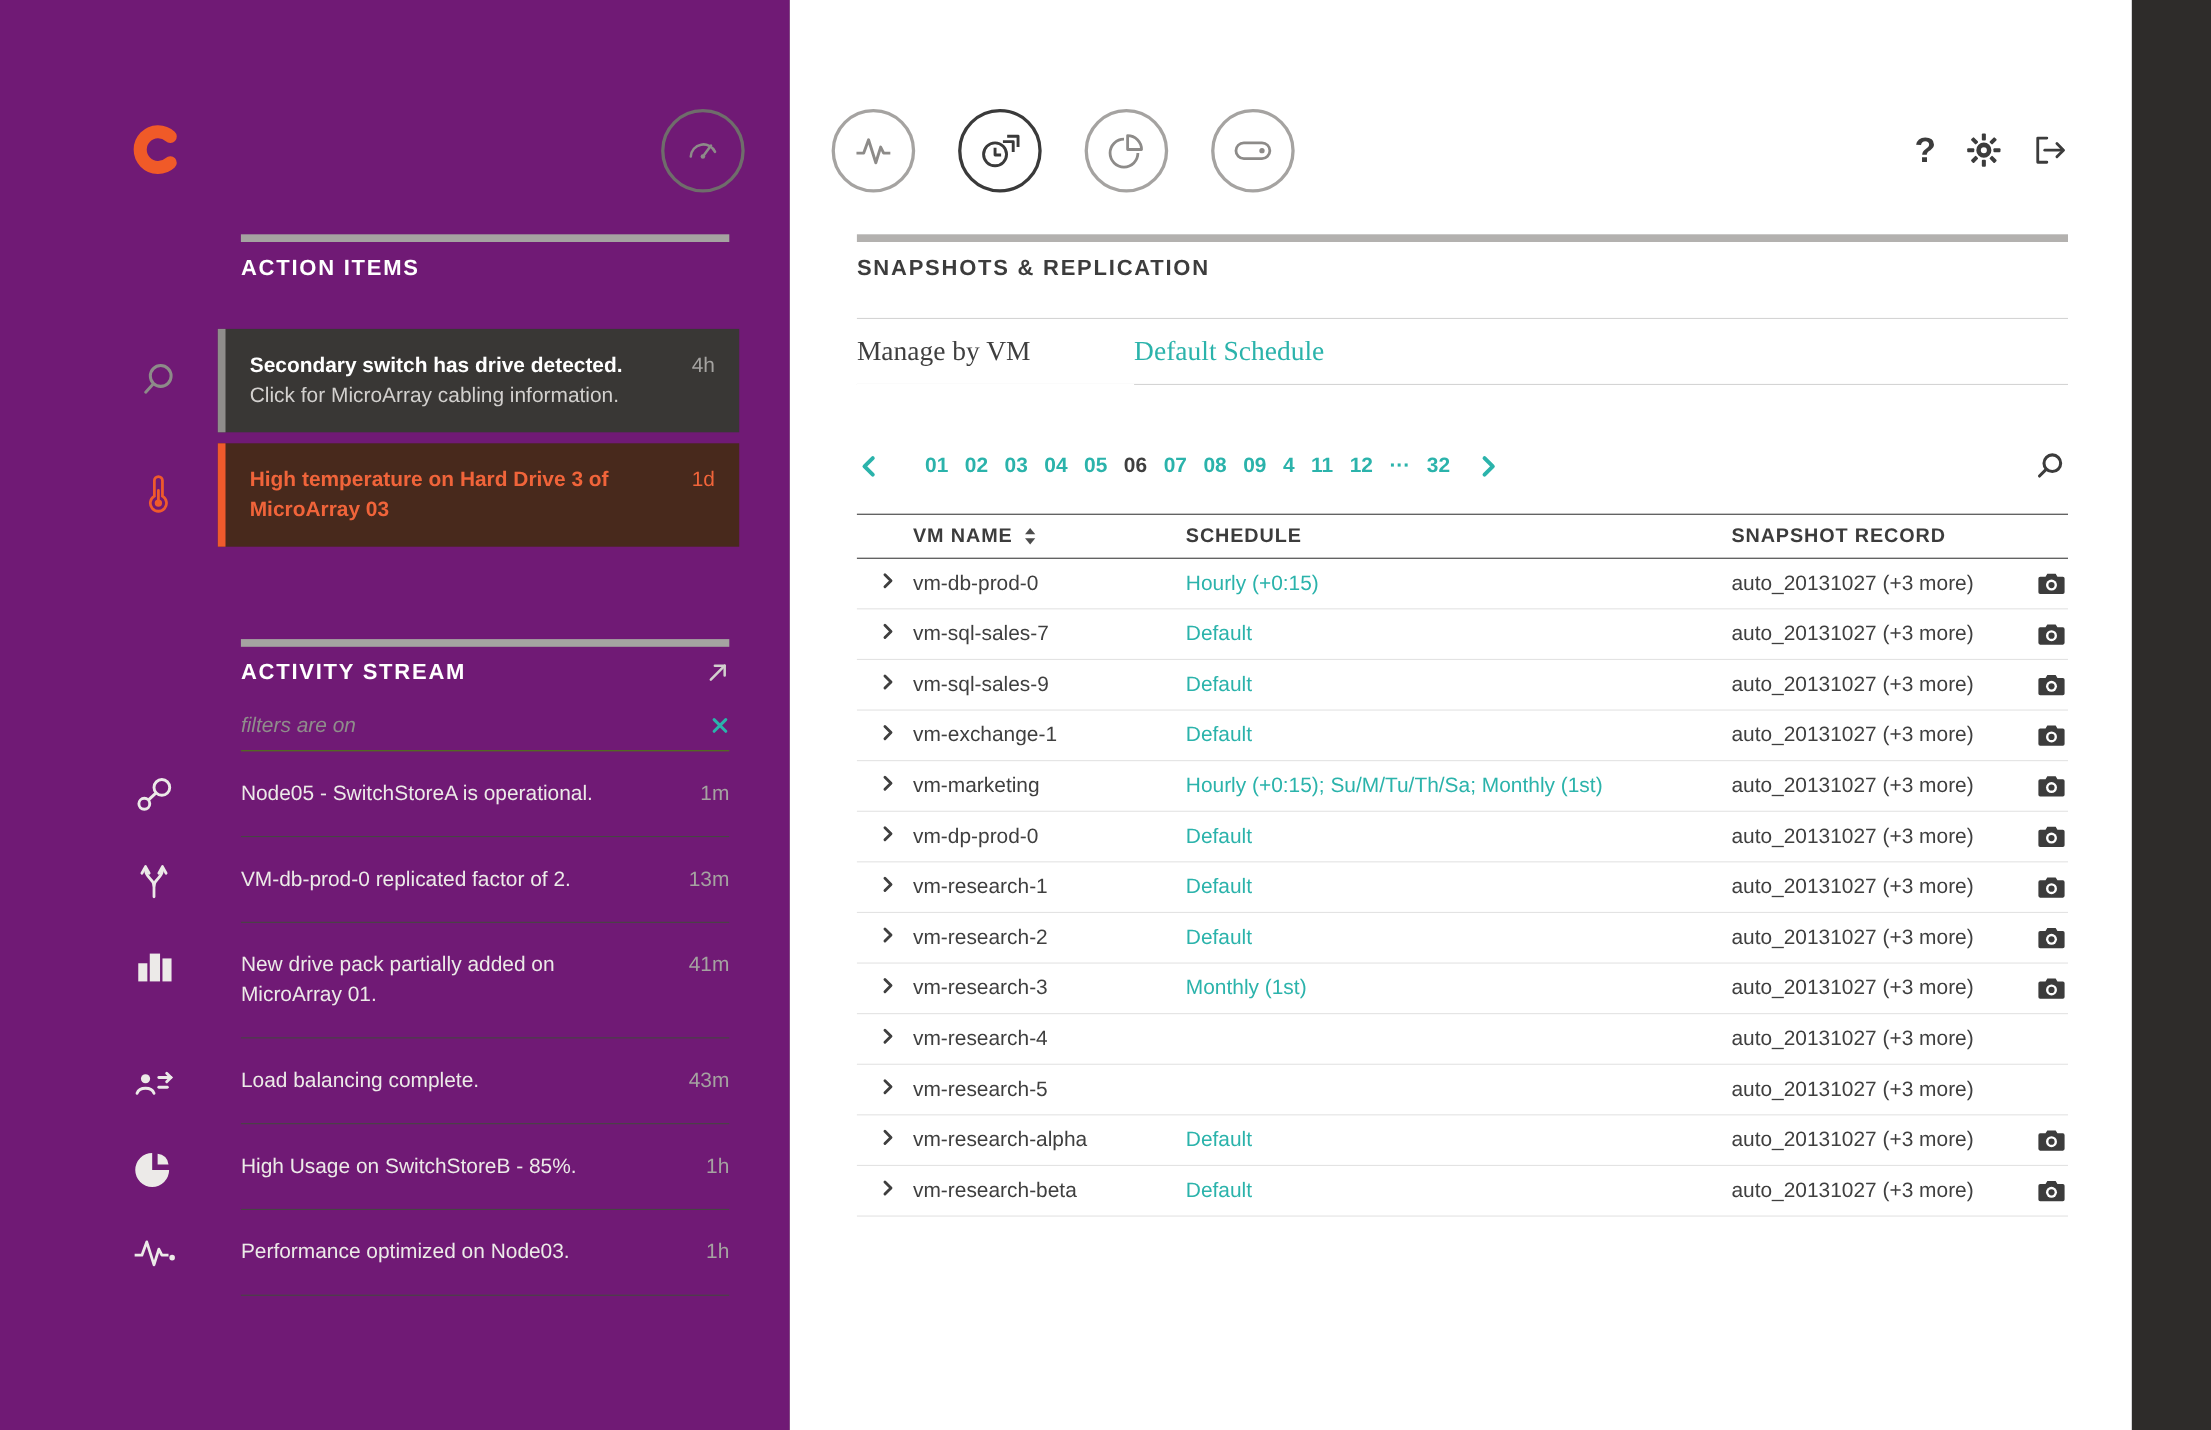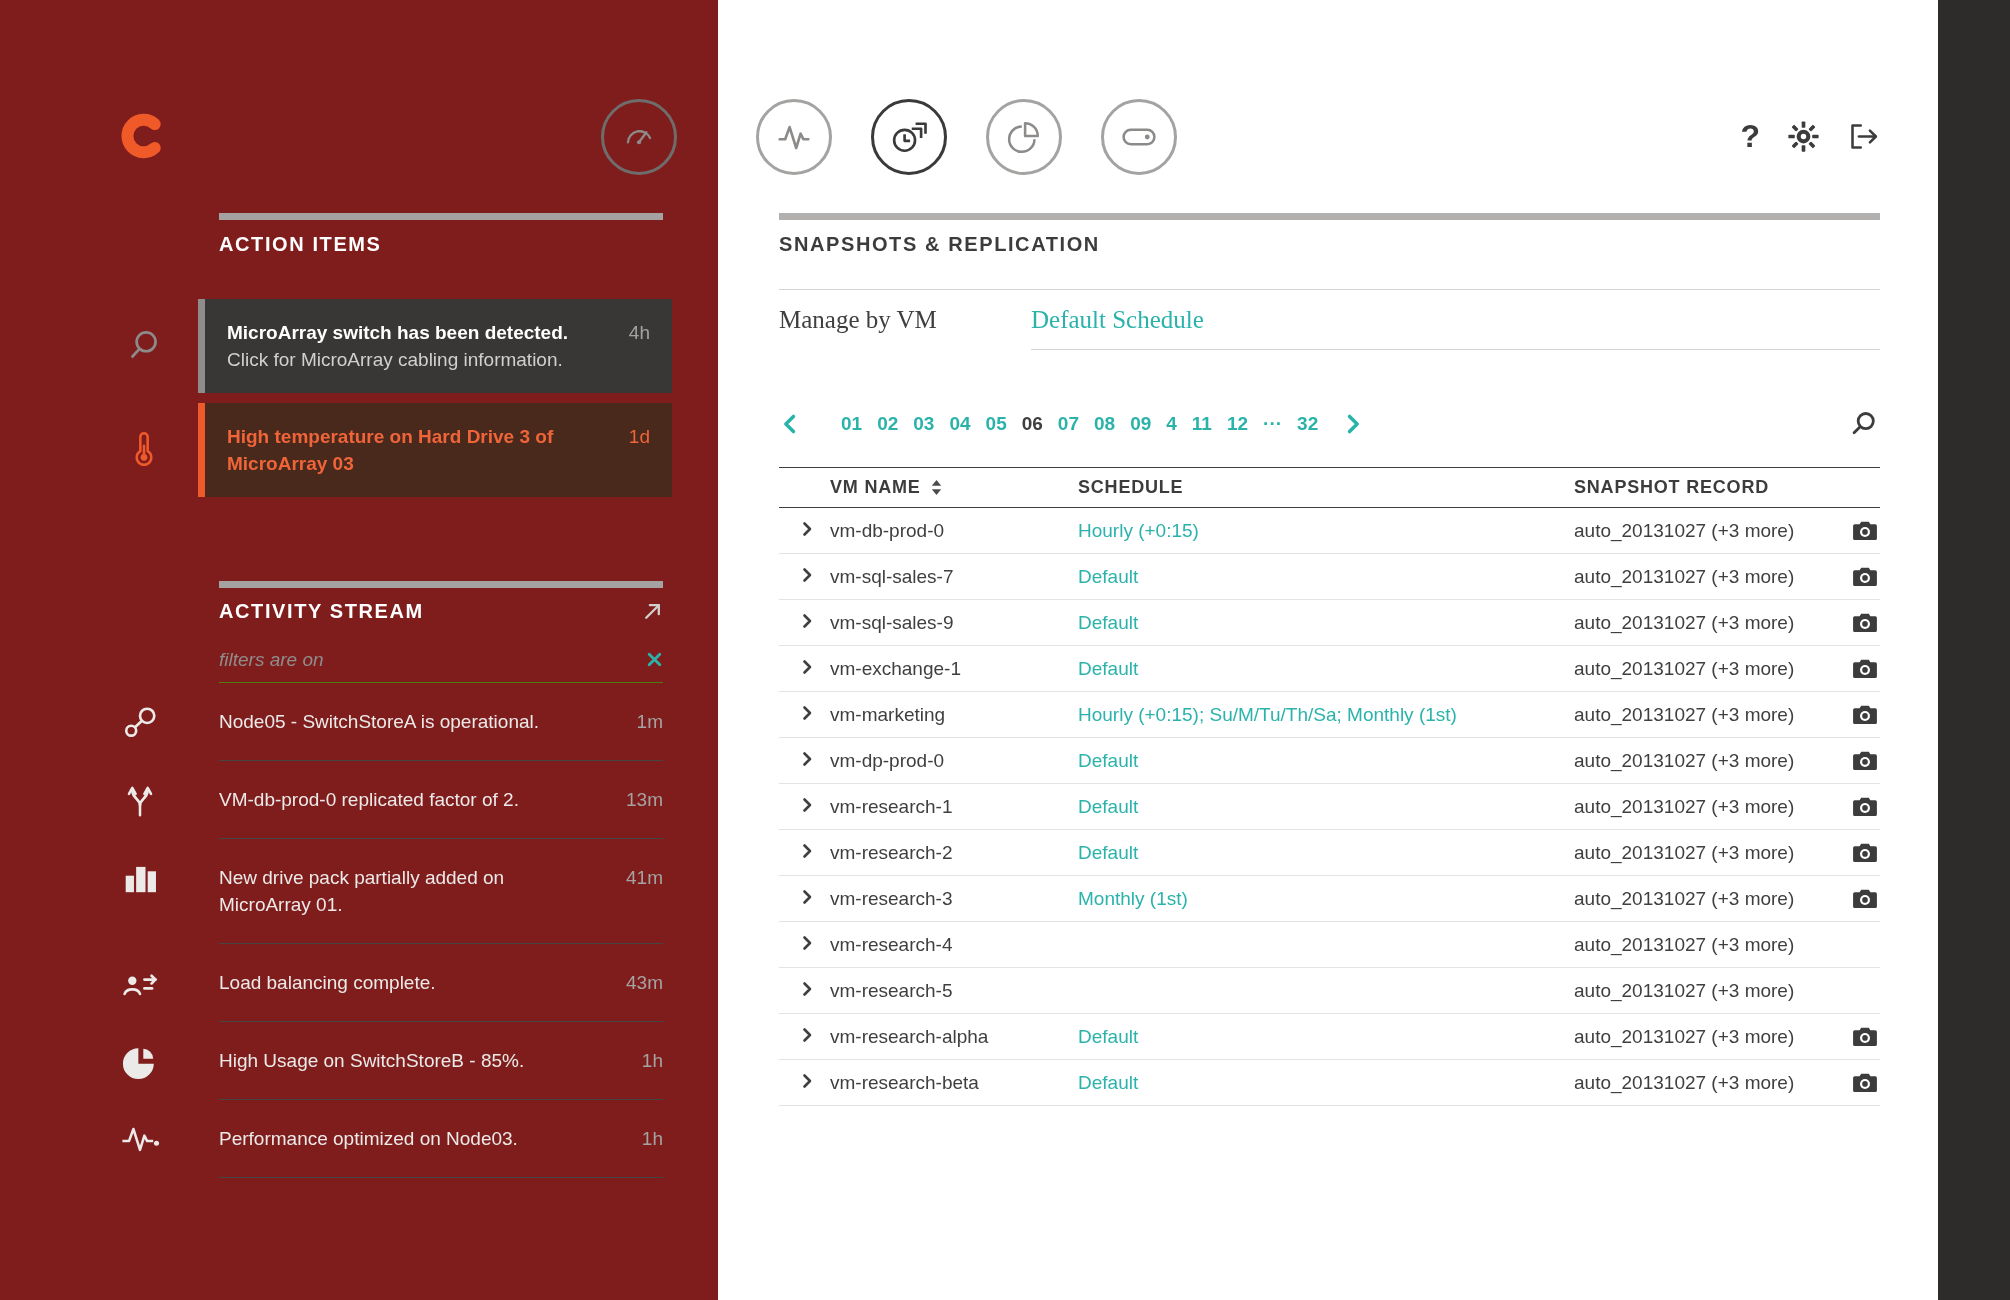--- a/index.html
+++ b/index.html
@@ -3,21 +3,21 @@
 <meta charset="utf-8">
 <style>
   *{margin:0;padding:0;box-sizing:border-box;}
   html,body{width:2010px;height:1300px;}
   body{font-family:"Liberation Sans",sans-serif;background:#2e2c2a;overflow:hidden;}
   .app{position:relative;width:2010px;height:1300px;display:flex;}
   .icon{display:inline-flex;}
   .icon svg{width:100%;height:100%;display:block;}
 
   
-  .sidebar{position:relative;width:718px;flex:none;background:#7f1d1d;color:#fff;}
+  .sidebar{position:relative;width:718px;flex:none;background:#701a75;color:#fff;}
   .logo{position:absolute;left:119px;top:110px;width:52px;height:52px;}
   .gauge-btn{position:absolute;left:601px;top:99px;width:76px;height:76px;border:3px solid #6f6d6b;
     border-radius:50%;display:flex;align-items:center;justify-content:center;color:#8d8b89;cursor:pointer;}
   .gauge-btn .icon{width:42px;height:42px;}
   .sb-bar{position:absolute;left:219px;width:444px;height:7px;background:#a5a3a1;}
   .sb-bar.b1{top:213px;}
   .sb-bar.b2{top:581px;}
   .sb-heading{font-size:20px;font-weight:bold;letter-spacing:1.6px;color:#fff;}
   #action-title{position:absolute;left:219px;top:233px;}
   .alerts{position:absolute;left:198px;top:299px;width:474px;}
@@ -105,21 +105,21 @@
     <h2 class="sb-heading" id="action-title">ACTION ITEMS</h2>
     <div class="alerts" id="alerts">
         <div class="alert info">
           <span class="icon alert-icon">
             <svg viewBox="0 0 40 40" fill="none" stroke="currentColor" stroke-width="2.6" stroke-linecap="round">
               <circle cx="22" cy="16" r="9"></circle>
               <line x1="15.5" y1="23" x2="9" y2="30"></line>
             </svg>
           </span>
           <div class="alert-top">
-            <div class="alert-title">MicroArray switch has been detected.</div>
+            <div class="alert-title">Secondary switch has drive detected.</div>
             <div class="alert-time">4h</div>
           </div>
           <div class="alert-sub">Click for MicroArray cabling information.</div>
         </div>
         <div class="alert warning">
           <span class="icon alert-icon">
             <svg viewBox="0 0 40 40" fill="none" stroke="currentColor" stroke-width="2.4" stroke-linecap="round">
               <path d="M16.5 7.5 a3.5 3.5 0 0 1 7 0 V21 a7 7 0 1 1 -7 0 Z"></path>
               <circle cx="20" cy="27" r="3.2" fill="currentColor" stroke="none"></circle>
               <line x1="20" y1="16" x2="20" y2="24"></line>

